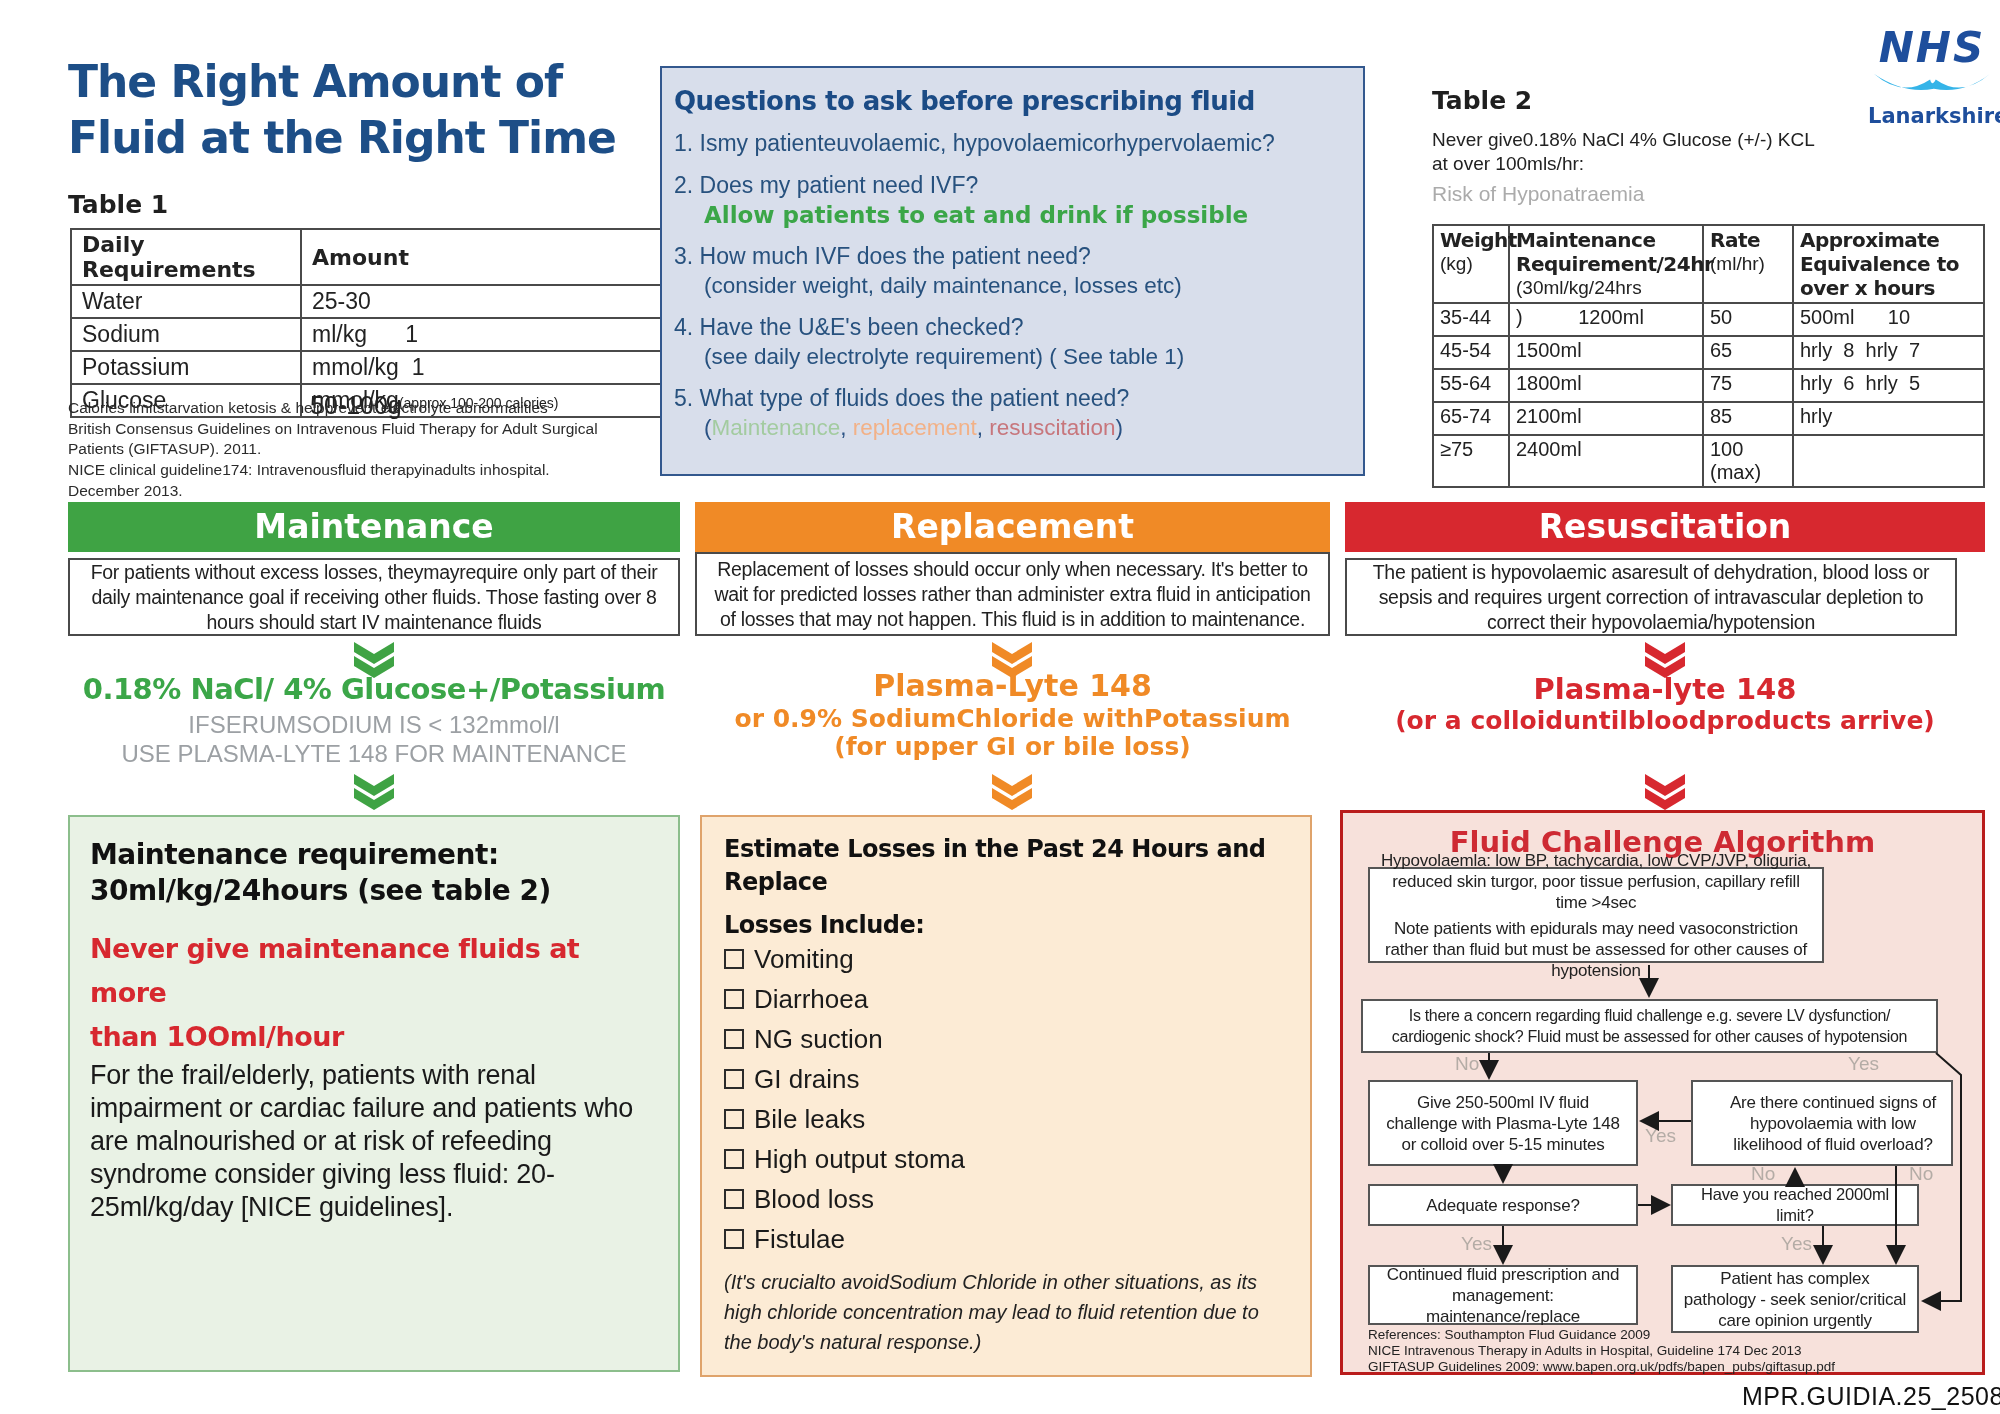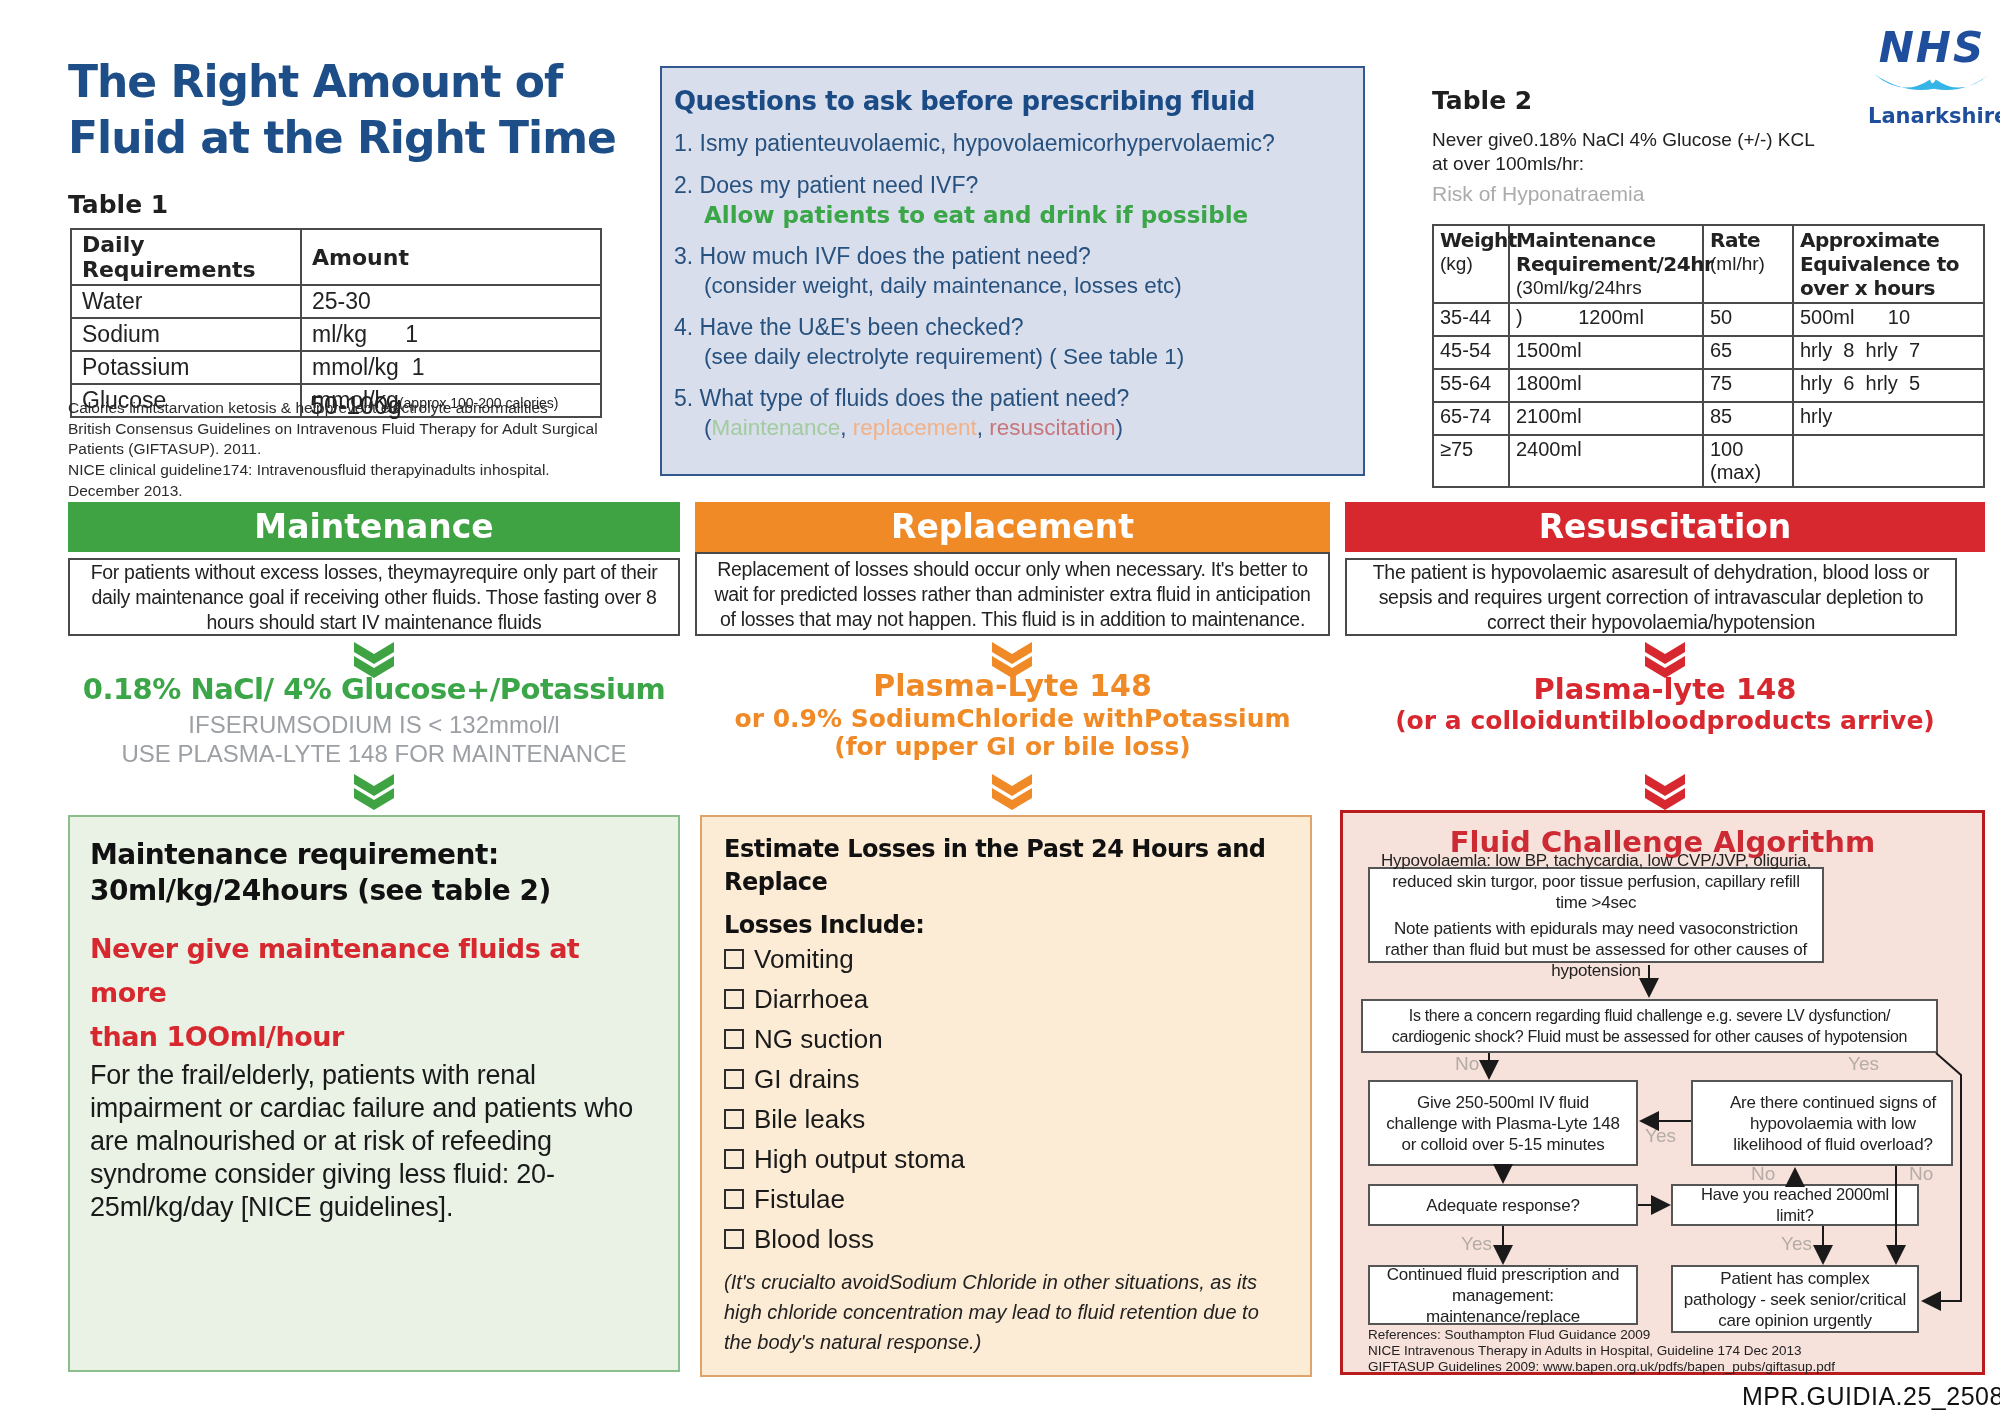--- a/index.html
+++ b/index.html
@@ -6,21 +6,21 @@
   body { background:#ffffff; font-family:"Liberation Sans", sans-serif; }
   #page { position:relative; width:2000px; height:1414px; background:#fff; overflow:hidden; }
 
   .abs { position:absolute; }
 
   
   #main-title { left:68px; top:54px; width:640px; font-family:"DejaVu Sans",sans-serif;
     font-weight:bold; font-size:44px; line-height:56px; color:#1D4E87; letter-spacing:-1px; }
   #table1-heading { left:68px; top:190px; font-family:"DejaVu Sans",sans-serif; font-weight:bold;
     font-size:25px; color:#1f1f1f; }
-  table.t1 { left:70px; top:228px; width:532px; border-collapse:collapse;border-radius:32px; }
+  table.t1 { left:70px; top:228px; width:592px; border-collapse:collapse;border-radius:32px; }
   table.t1 th, table.t1 td { border:2px solid #4a4a4a; padding:2px 10px; text-align:left;
     font-size:23px; color:#222; height:32px; }
   table.t1 th { font-family:"DejaVu Sans",sans-serif; font-weight:bold; font-size:22px; height:36px; }
   .cell-note { font-size:14px; color:#222; }
   .pre { white-space:pre; }
   #t1-overlap { left:310px; top:391px; font-size:25px; color:#222; }
   #t1-footnote { left:68px; top:398px; width:545px; font-size:15.5px; line-height:20px; color:#2b2b2b; }
   #t1-footnote div { margin-bottom:1px; }
 
   
@@ -314,25 +314,25 @@
     <div class="loss-item">
         <span class="loss-check"></span>
         <span>Bile leaks</span>
       </div>
     <div class="loss-item">
         <span class="loss-check"></span>
         <span>High output stoma</span>
       </div>
     <div class="loss-item">
         <span class="loss-check"></span>
+        <span>Blood loss</span>
+      </div>
+    <div class="loss-item">
+        <span class="loss-check"></span>
         <span>Fistulae</span>
-      </div>
-    <div class="loss-item">
-        <span class="loss-check"></span>
-        <span>Blood loss</span>
       </div>
     <div class="r-note">(It's crucialto avoidSodium Chloride in other situations, as its high chloride concentration may lead to fluid retention due to the body's natural response.)</div>
   </div>
 
   <div id="algo" class="abs">
     <div id="algo-title">Fluid Challenge Algorithm</div>
 
     <div id="a-box1" class="a-box">
       <p>Hypovolaemla: low BP, tachycardia, low CVP/JVP, oliguria, reduced skin turgor, poor tissue perfusion, capillary refill time &gt;4sec</p>
       <p>Note patients with epidurals may need vasoconstriction rather than fluid but must be assessed for other causes of hypotension</p>

